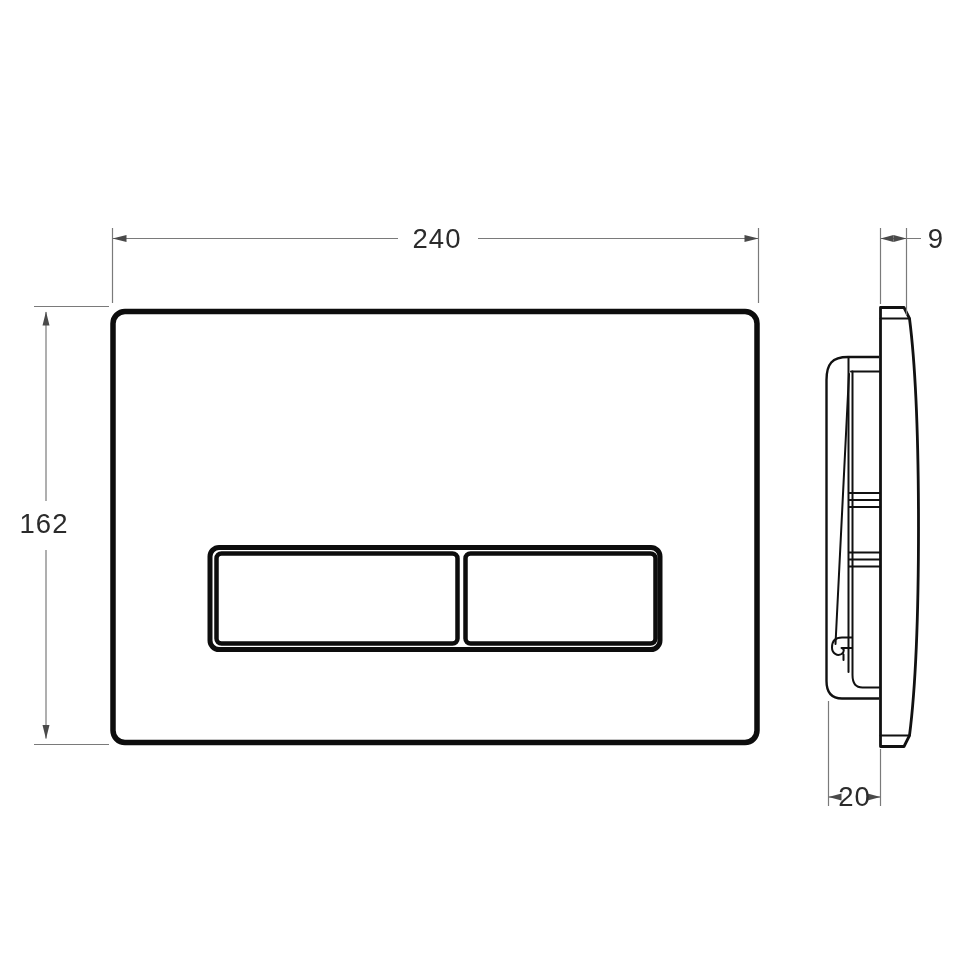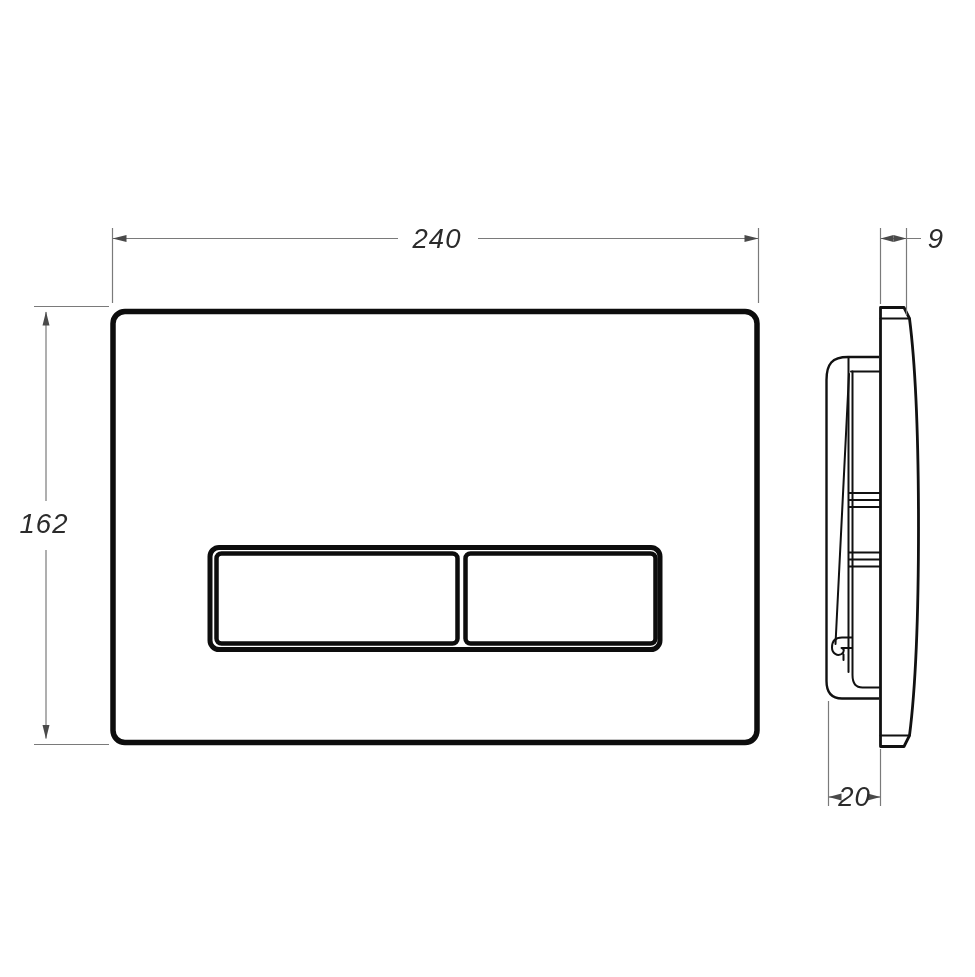--- a/index.html
+++ b/index.html
@@ -4,21 +4,21 @@
 <style>
   html, body {
     margin: 0;
     padding: 0;
     background: #ffffff;
     width: 975px;
     height: 977px;
     overflow: hidden;
     font-family: "Liberation Sans", sans-serif;
   }
-  .canvas-wrap { width: 975px; height: 891px; font-style: italic; }
+  .canvas-wrap { width: 975px; height: 891px; }
   svg { display: block; }
 
   
   .plate-stroke   { fill: #ffffff; stroke: #0d0d0d; stroke-width: 5.5; }
   .recess-stroke  { fill: #ffffff; stroke: #0d0d0d; stroke-width: 5;   }
   .button-stroke  { fill: #ffffff; stroke: #0d0d0d; stroke-width: 4.5; }
 
   
   .side-heavy  { fill: none; stroke: #111111; stroke-width: 2.8; stroke-linejoin: round; }
   .side-mid    { fill: none; stroke: #111111; stroke-width: 2.4; stroke-linejoin: round; }

